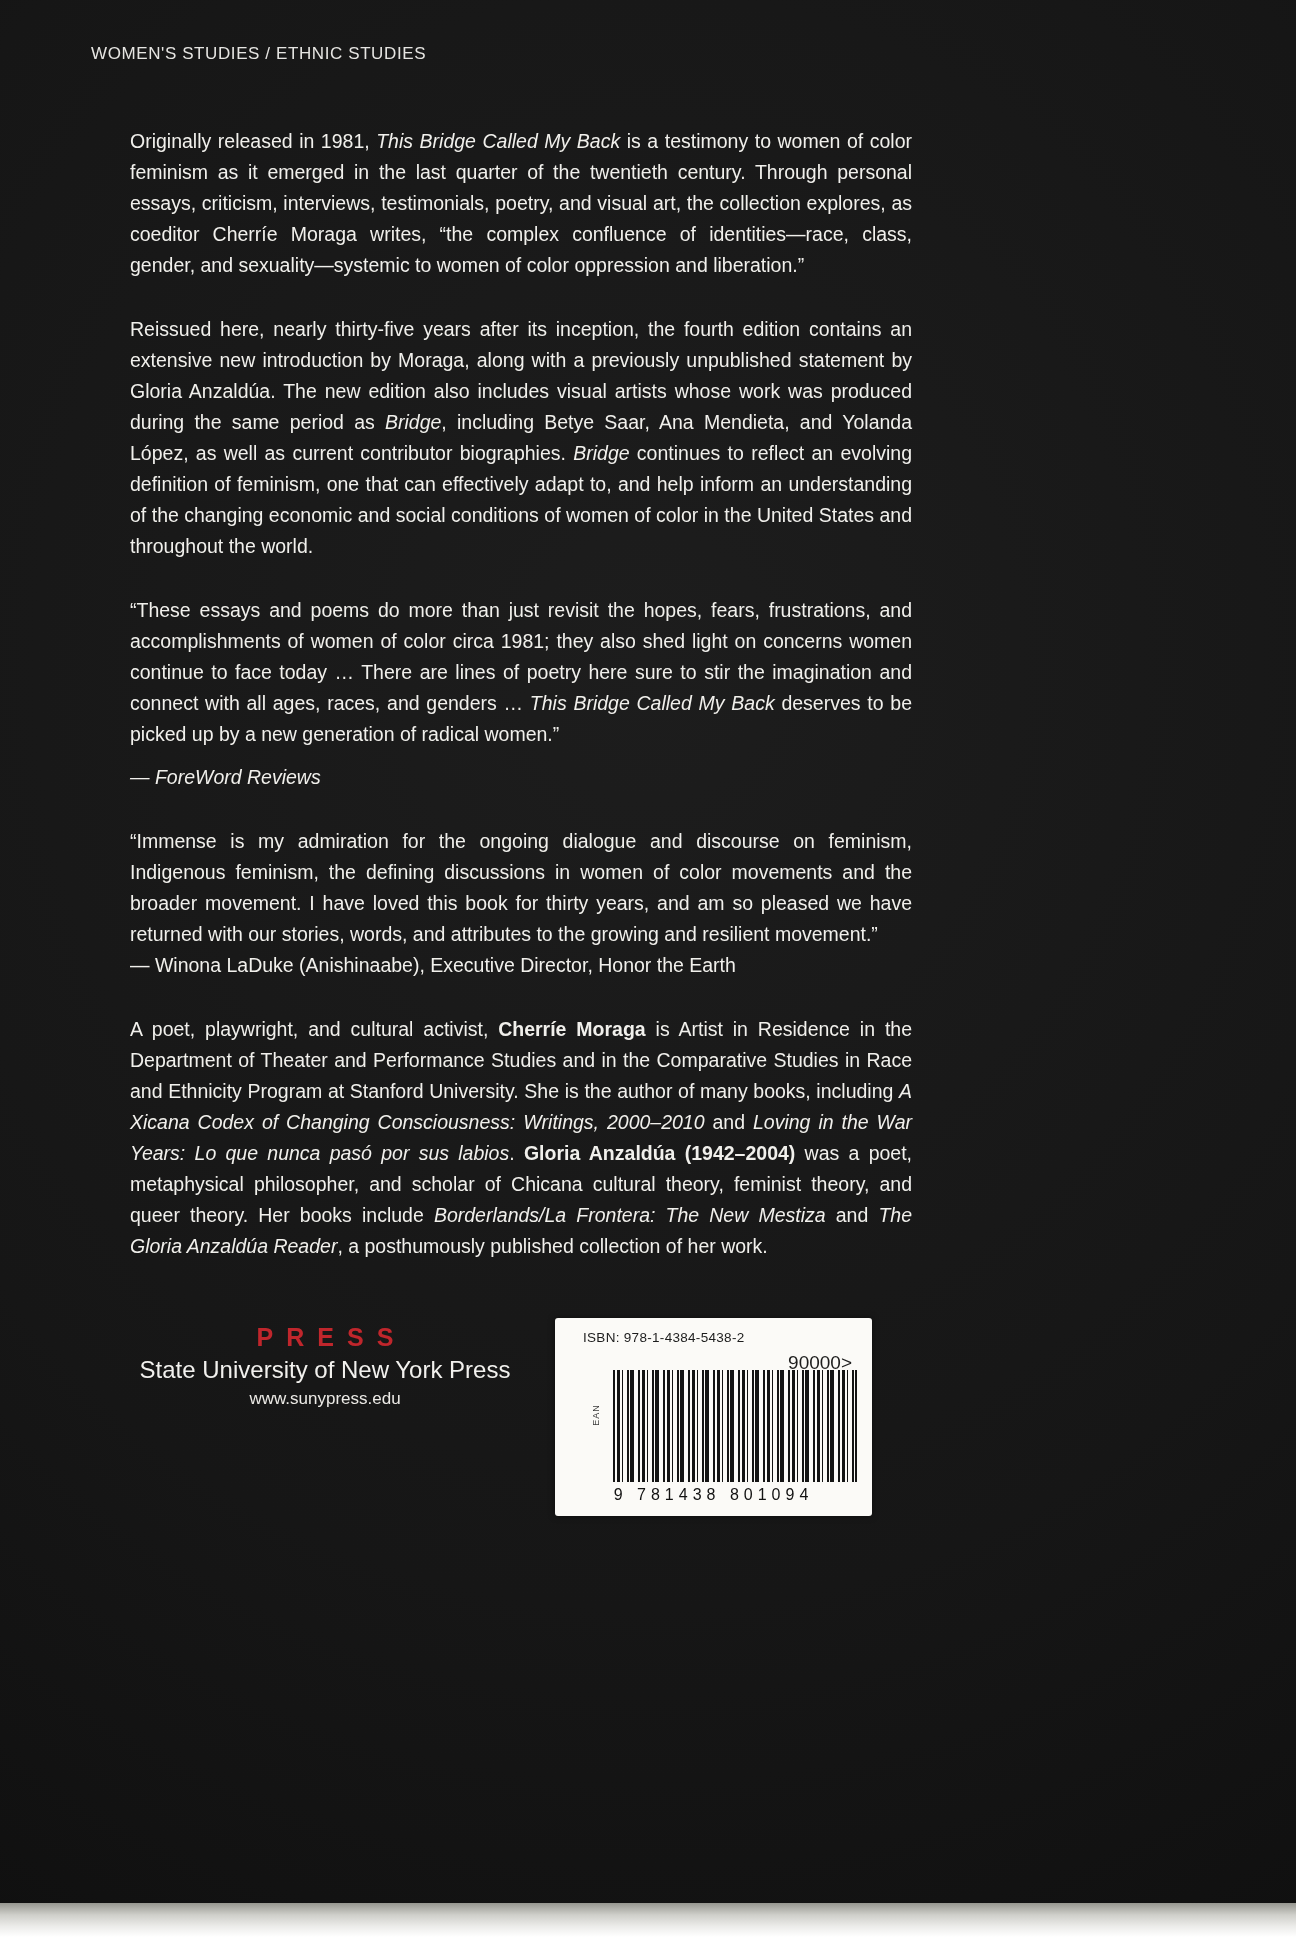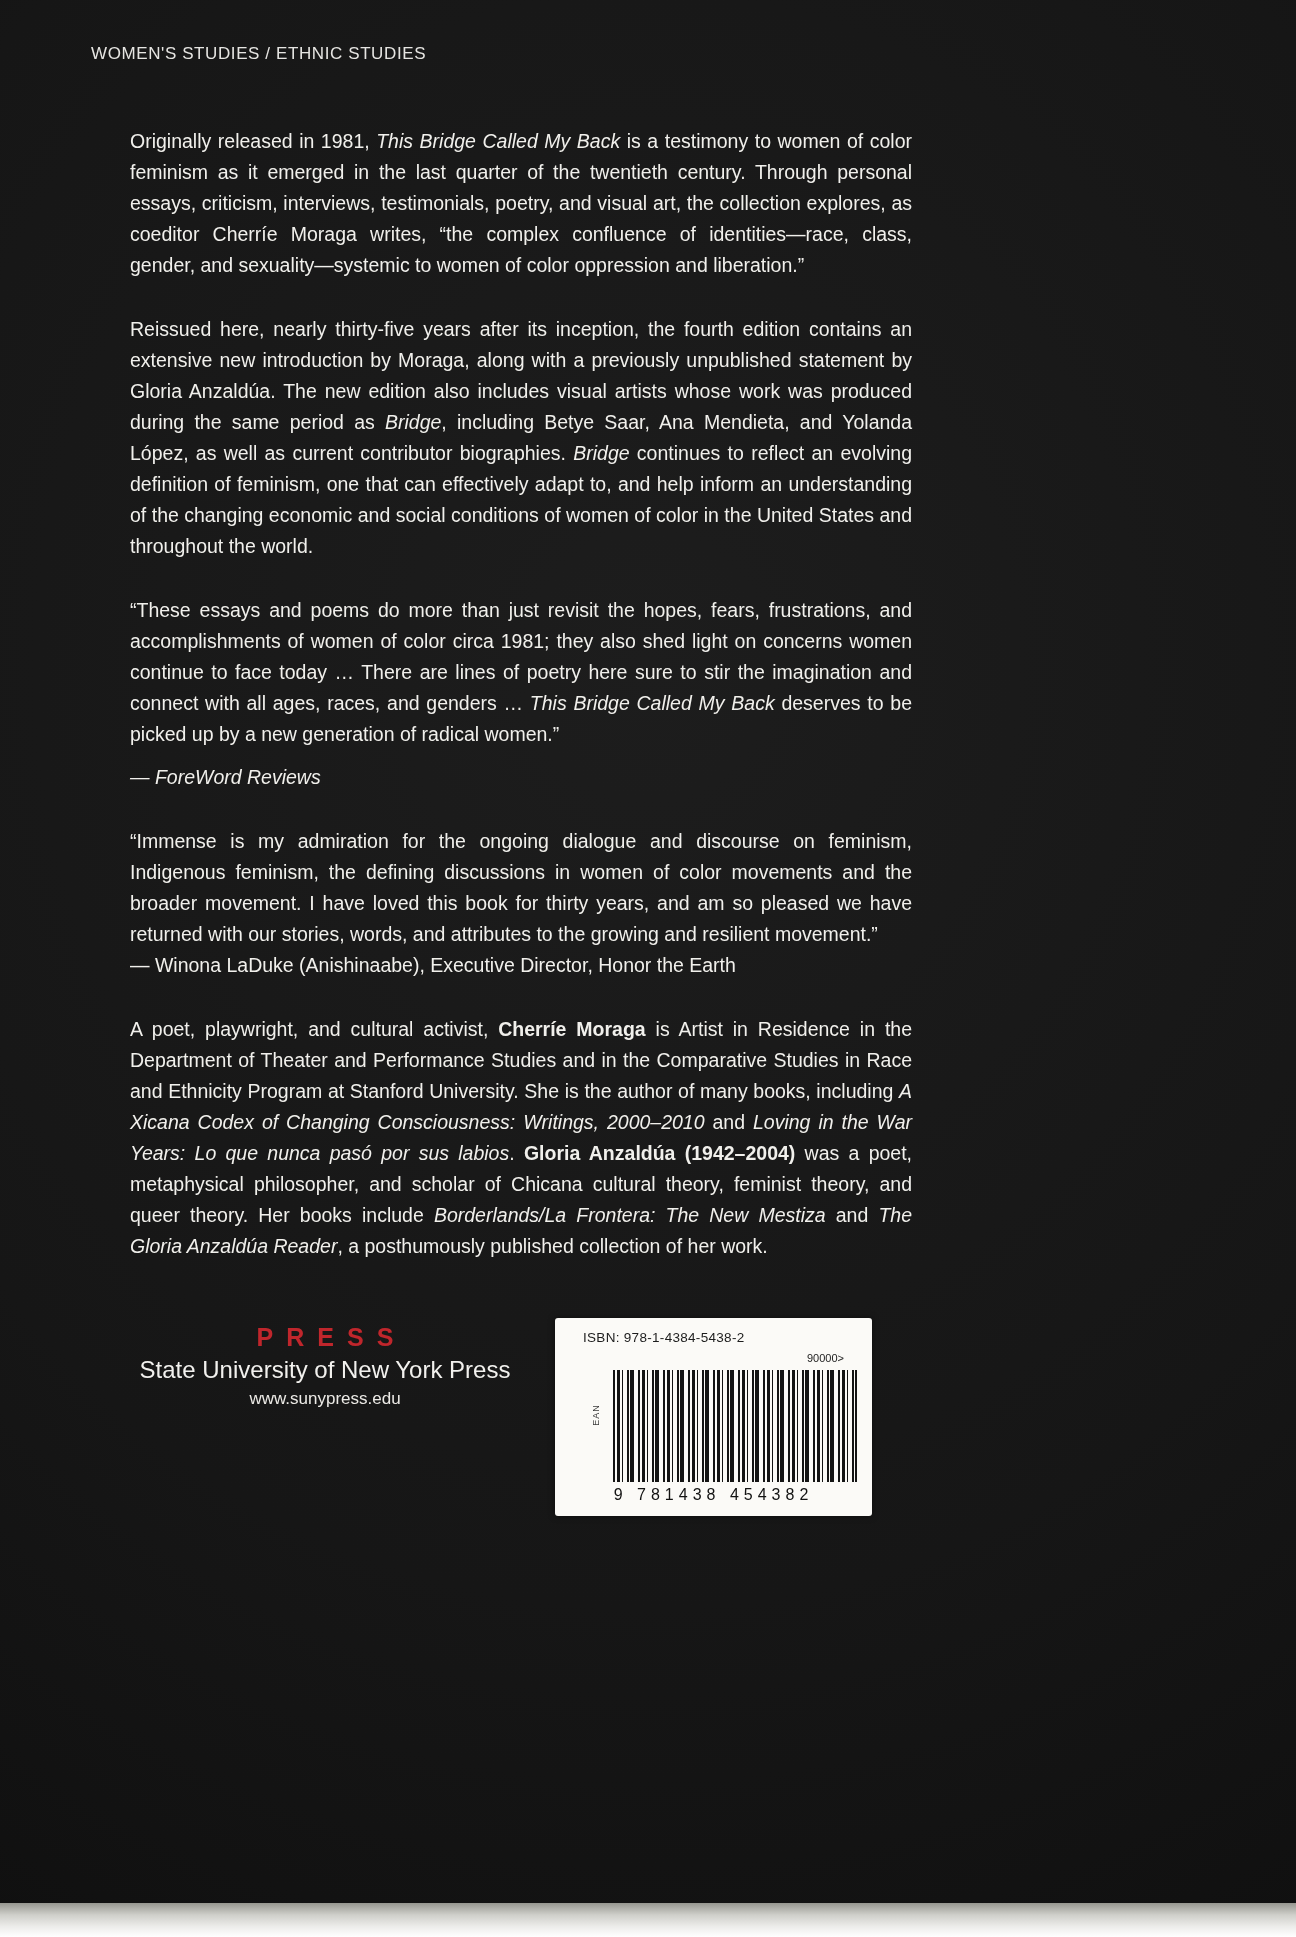--- a/index.html
+++ b/index.html
@@ -112,22 +112,22 @@
     position: absolute;
     top: 12px;
     left: 28px;
     font-size: 13.5px;
     letter-spacing: 0.3px;
     color: #1d1d1d;
   }
   .bc-price {
     position: absolute;
     top: 34px;
-    right: 28px;
-    font-size: 11px;
+    right: 20px;
+    font-size: 19px;
     color: #1d1d1d;
   }
   .bc-ean {
     position: absolute;
     top: 92px;
     left: 30px;
     transform: rotate(-90deg);
     transform-origin: center;
     font-size: 9px;
     letter-spacing: 1px;
@@ -192,20 +192,20 @@
       <div class="press-word">PRESS</div>
       <div class="pub-name">State University of New York Press</div>
       <div class="pub-url">www.sunypress.edu</div>
     </div>
 
     <div class="barcode-box">
       <div class="bc-isbn">ISBN: 978-1-4384-5438-2</div>
       <div class="bc-price">90000&gt;</div>
       <div class="bc-ean">EAN</div>
       <div class="bc-bars"></div>
-      <div class="bc-digits">9 781438 454382</div>
+      <div class="bc-digits">9 781438 801094</div>
     </div>
 
   </div>
 
   <div class="pages-edge"></div>
 
 </div>
 
 </body></html>

